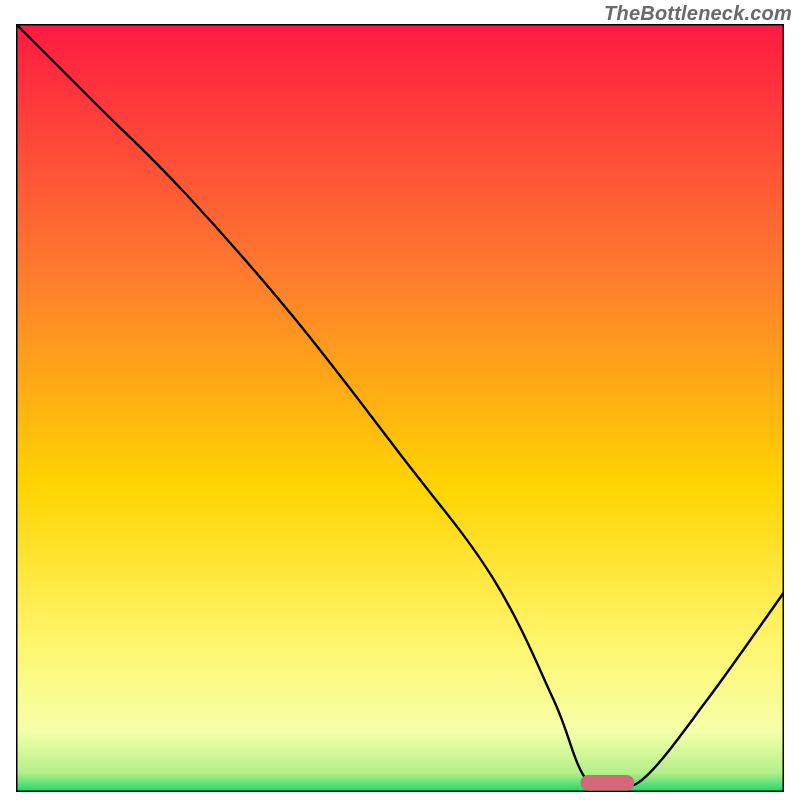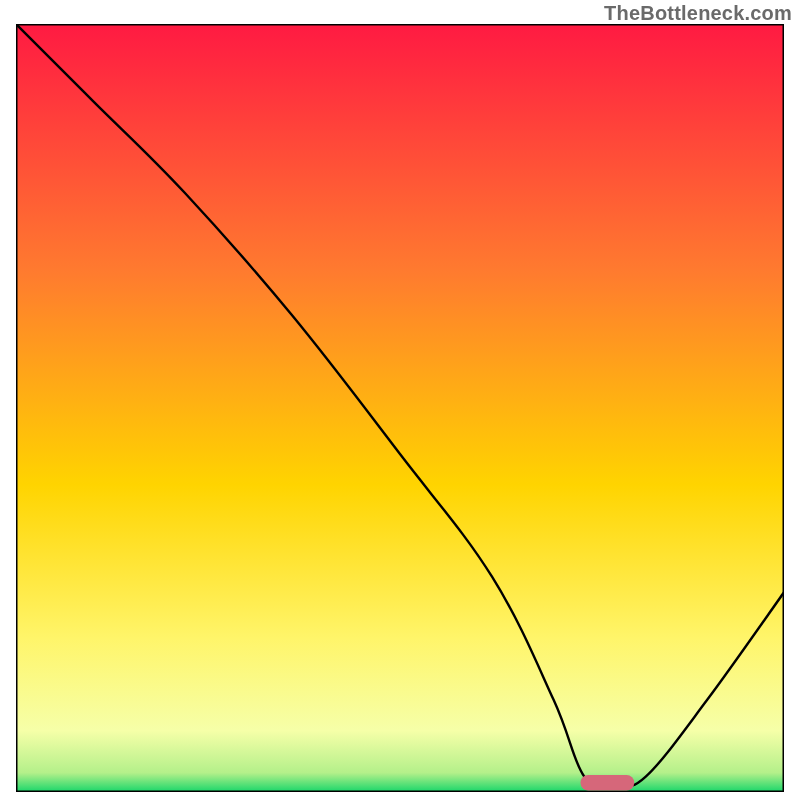--- a/index.html
+++ b/index.html
@@ -1,20 +1,21 @@
 <!DOCTYPE html>
 <html><head>
 <meta charset="utf-8">
 <style>
   * { margin: 0; padding: 0; box-sizing: border-box; }
   html, body { width: 800px; height: 800px; overflow: hidden; background: #fff; }
   .container {
     position: relative;
     width: 800px;
     height: 800px;
+    font-style: italic;
   }
   .watermark {
     position: absolute;
     top: 2px;
     right: 8px;
     font-family: Arial, Helvetica, sans-serif;
     font-size: 20px;
     font-weight: 600;
     color: #6a6a6a;
     letter-spacing: 0.2px;

